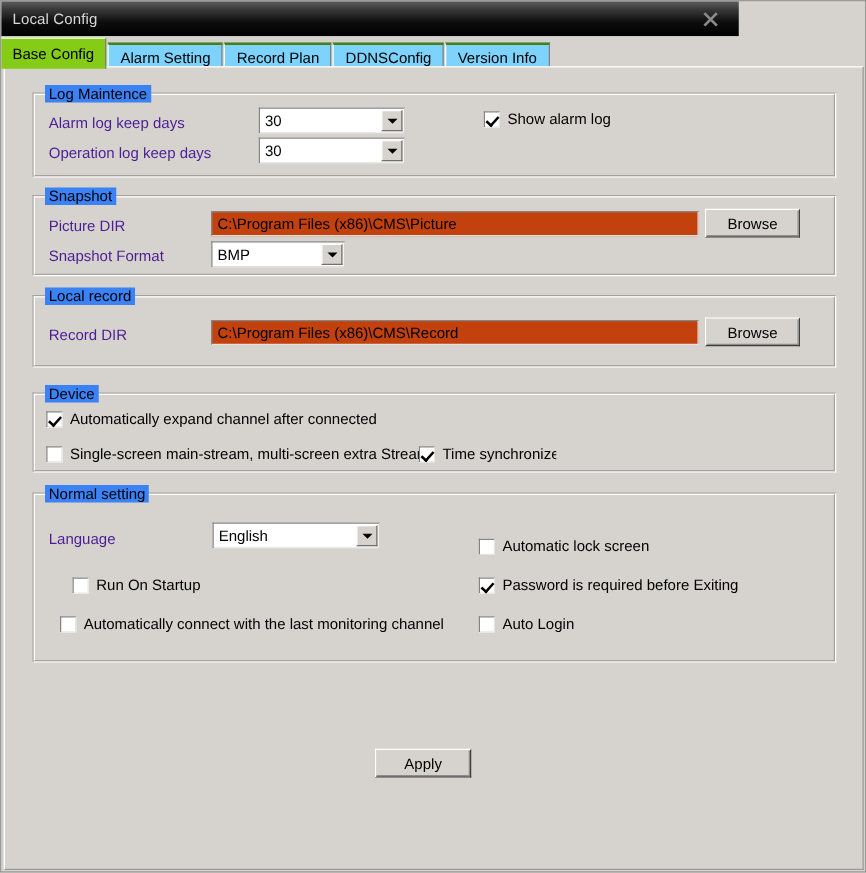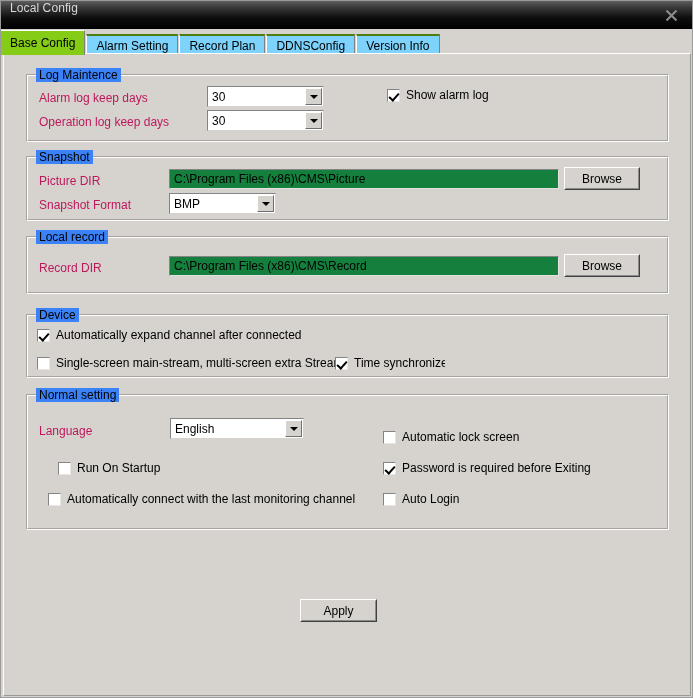--- a/index.html
+++ b/index.html
@@ -26,24 +26,25 @@
     background: #d6d3ce;
     box-sizing: border-box;
     border: 1px solid #9a9a9a;
     overflow: hidden;
   }
 
   
   .titlebar {
     position: absolute;
     left: 0; top: 0;
-    width: 693px;
+    width: 590px;
     height: 28px;
     background: linear-gradient(to bottom, #5e5e5e 0%, #3a3a3a 22%, #0d0d0d 60%, #000000 100%);
     display: flex;
+    align-items: center;
     box-sizing: border-box;
   }
   .titlebar-text {
     color: #d8d8d8;
     font-size: 12px;
     padding-left: 9px;
     letter-spacing: 0.1px;
     flex: 1;
     white-space: nowrap;
   }
@@ -137,30 +138,30 @@
     font-size: 12px;
     color: #000;
     white-space: nowrap;
     z-index: 2;
   }
 
   
   .lbl {
     position: absolute;
     font-size: 12px;
-    color: #be185d;
+    color: #4c1d95;
     white-space: nowrap;
     line-height: 14px;
   }
 
   
   .textbox {
     position: absolute;
     box-sizing: border-box;
-    background: #15803d;
+    background: #c2410c;
     border: 1px solid #9b9894;
     border-top-color: #848484;
     border-left-color: #848484;
     border-right-color: #e4e2de;
     border-bottom-color: #e4e2de;
     font-size: 12px;
     color: #000;
     line-height: 1;
     display: flex;
     align-items: center;

